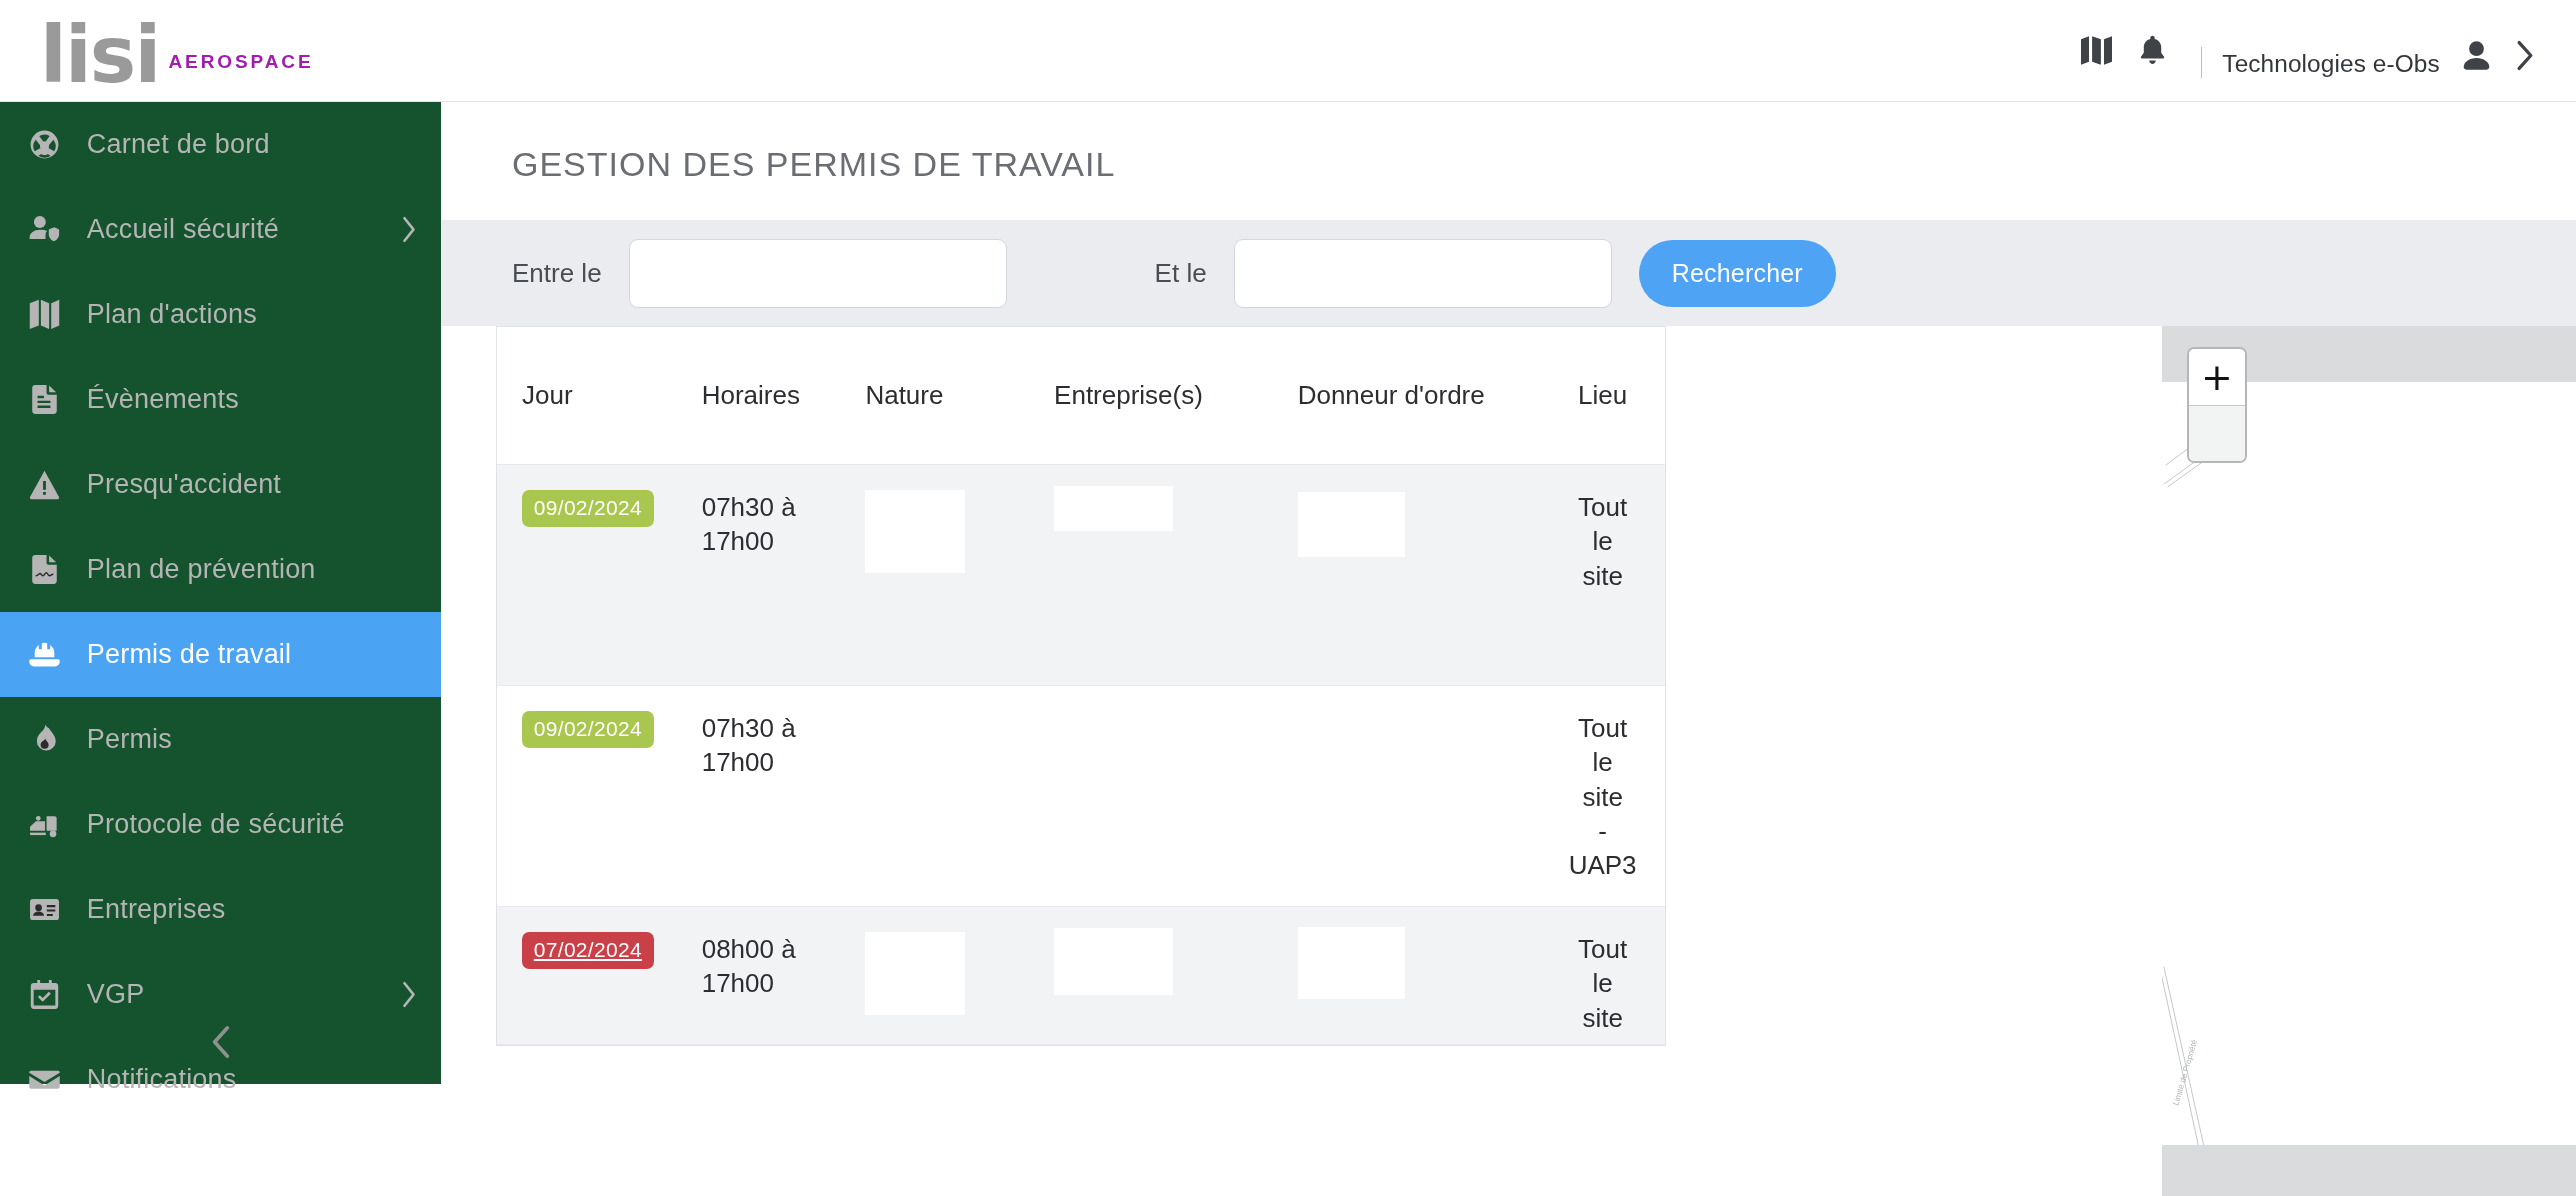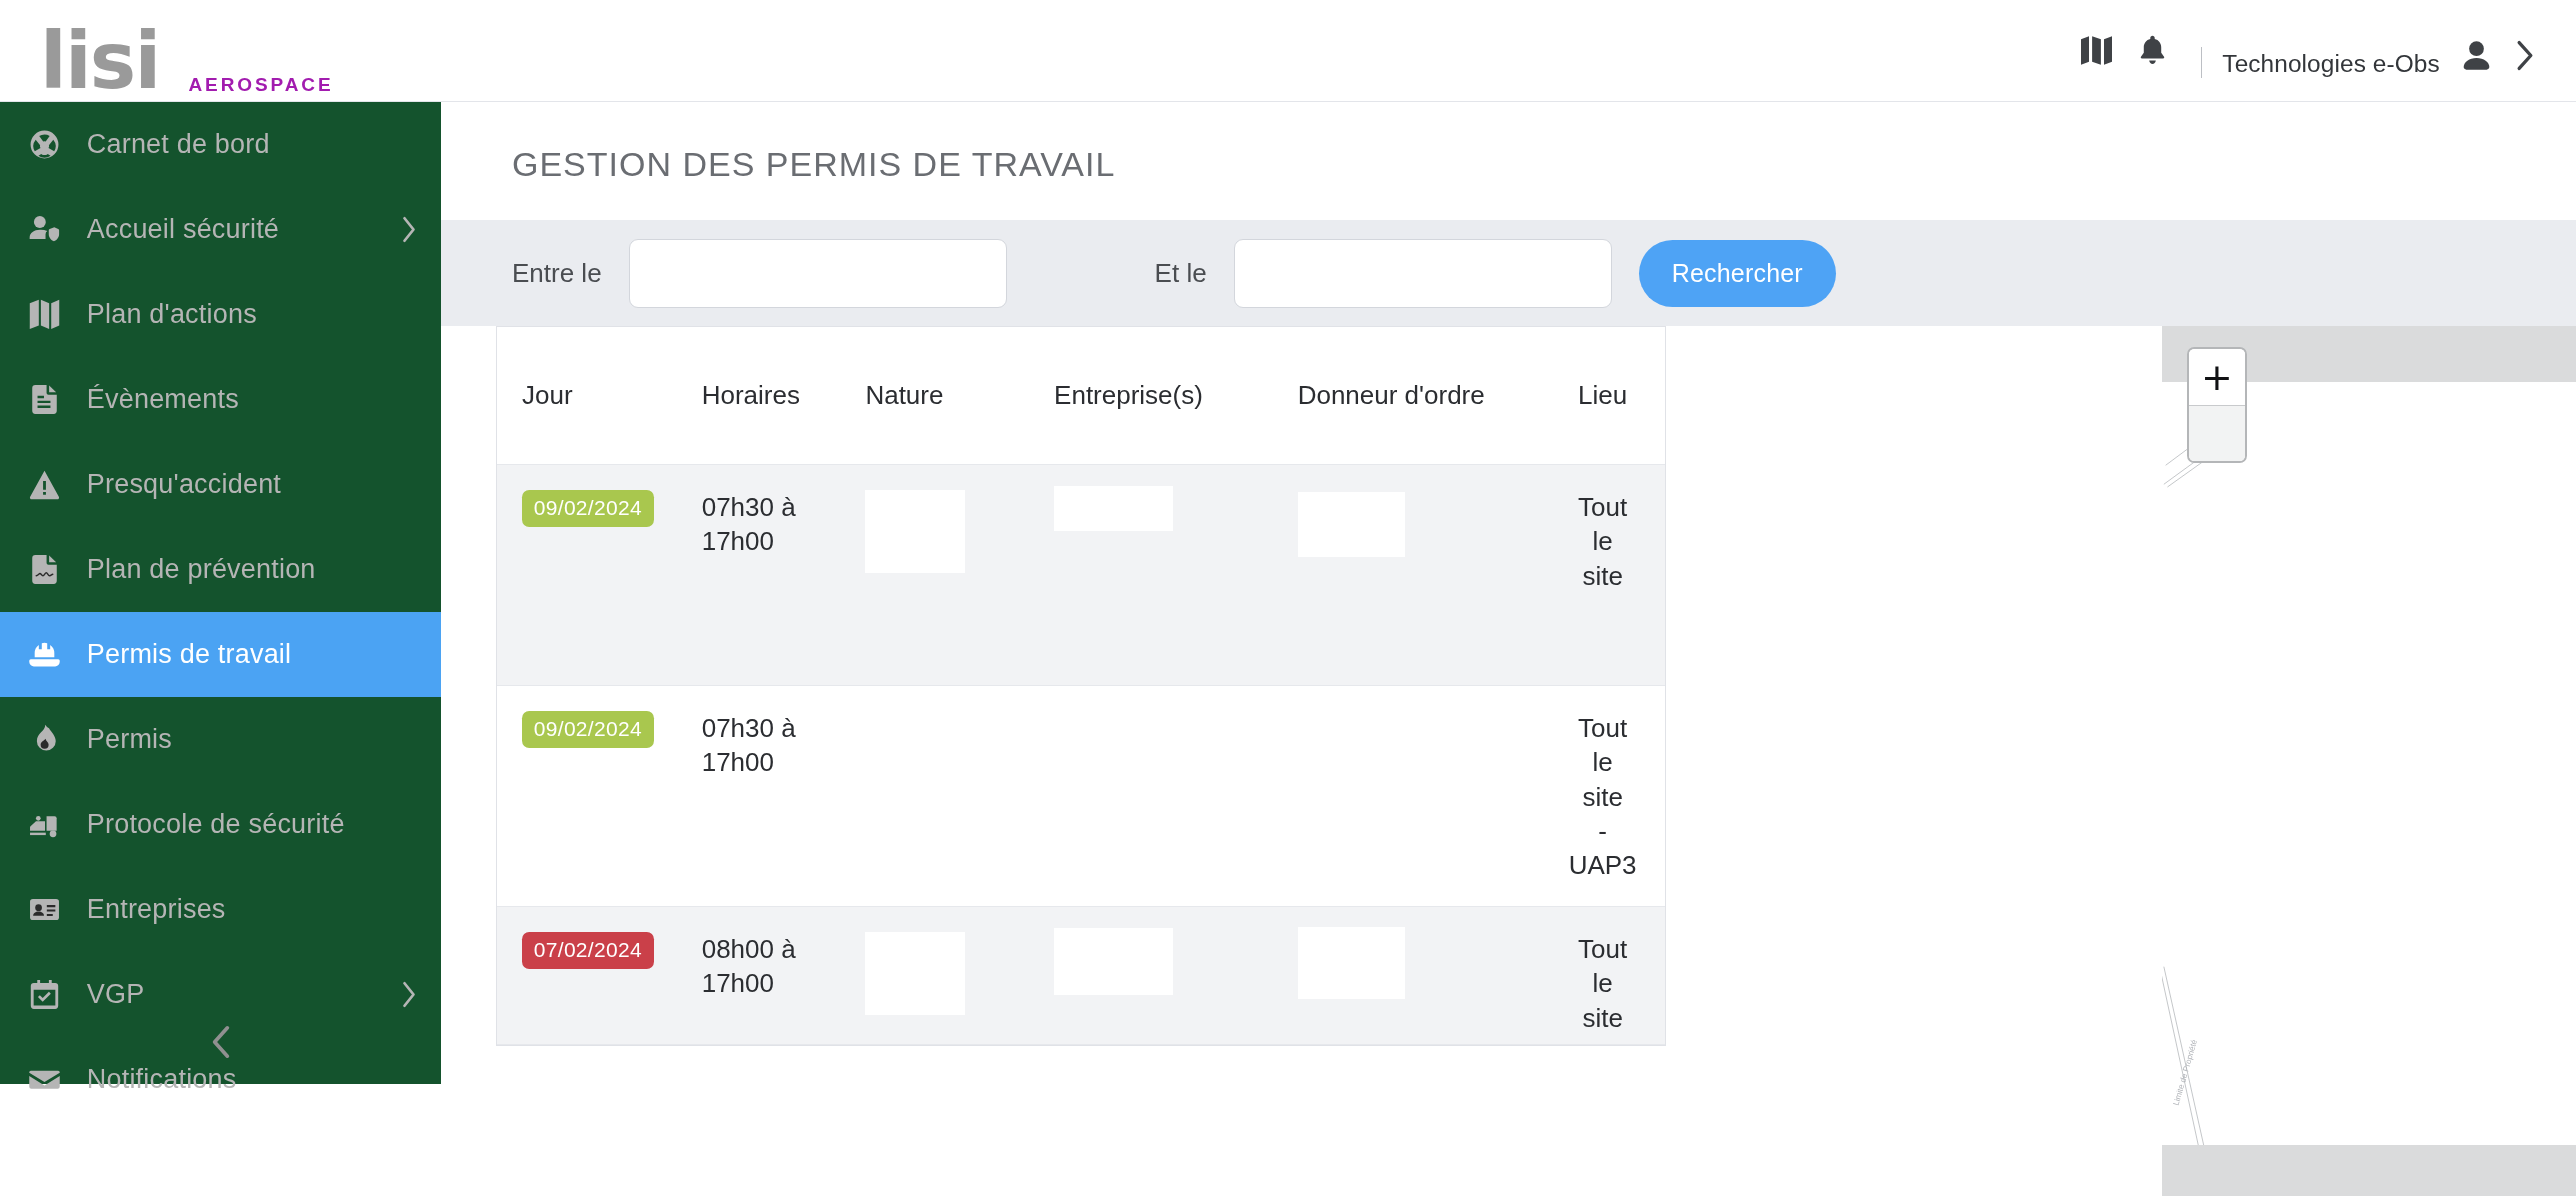--- a/index.html
+++ b/index.html
@@ -14,22 +14,22 @@
   
   .topbar {
     position: absolute; left: 0; top: 0;
     width: 2576px; height: 102px;
     background: #ffffff;
     border-bottom: 0.9px solid #e3e5ea;
     display: flex; align-items: center;
     z-index: 30;
   }
   .brand {
-    display: flex; align-items: flex-end;
-    margin-left: 40px; height: 91px; gap: 20px;
+    display: flex; align-items: center;
+    margin-left: 40px; height: 91px;
   }
   .brand-logo {
     font-size: 78px; line-height: 69px;
     font-weight: 700; letter-spacing: -1.8px;
     color: #9a9a9a;
     font-family: "DejaVu Sans", sans-serif;
     margin-top: 9px;
   }
   .brand-sub {
     font-size: 19px; letter-spacing: 2.9px;
@@ -184,21 +184,21 @@
   }
   .badge {
     display: inline-block;
     padding: 6.3px 11.8px 7.2px 11.8px;
     border-radius: 7.2px;
     font-size: 21px; color: #ffffff;
     letter-spacing: 0.3px;
     font-family: "Liberation Sans", sans-serif;
   }
   .badge.green { background: #a9c74e; }
-  .badge.red   { background: #ca4049; }
+  .badge.red   { background: #ca4049; text-decoration: underline; }
   .redact { background: #ffffff; display: block; }
 
   
   .map-panel {
     position: absolute; left: 1721px; top: 224px;
     width: 855px; height: 871px;
     background: #dadbdc;
     overflow: hidden;
   }
   .map-canvas {

